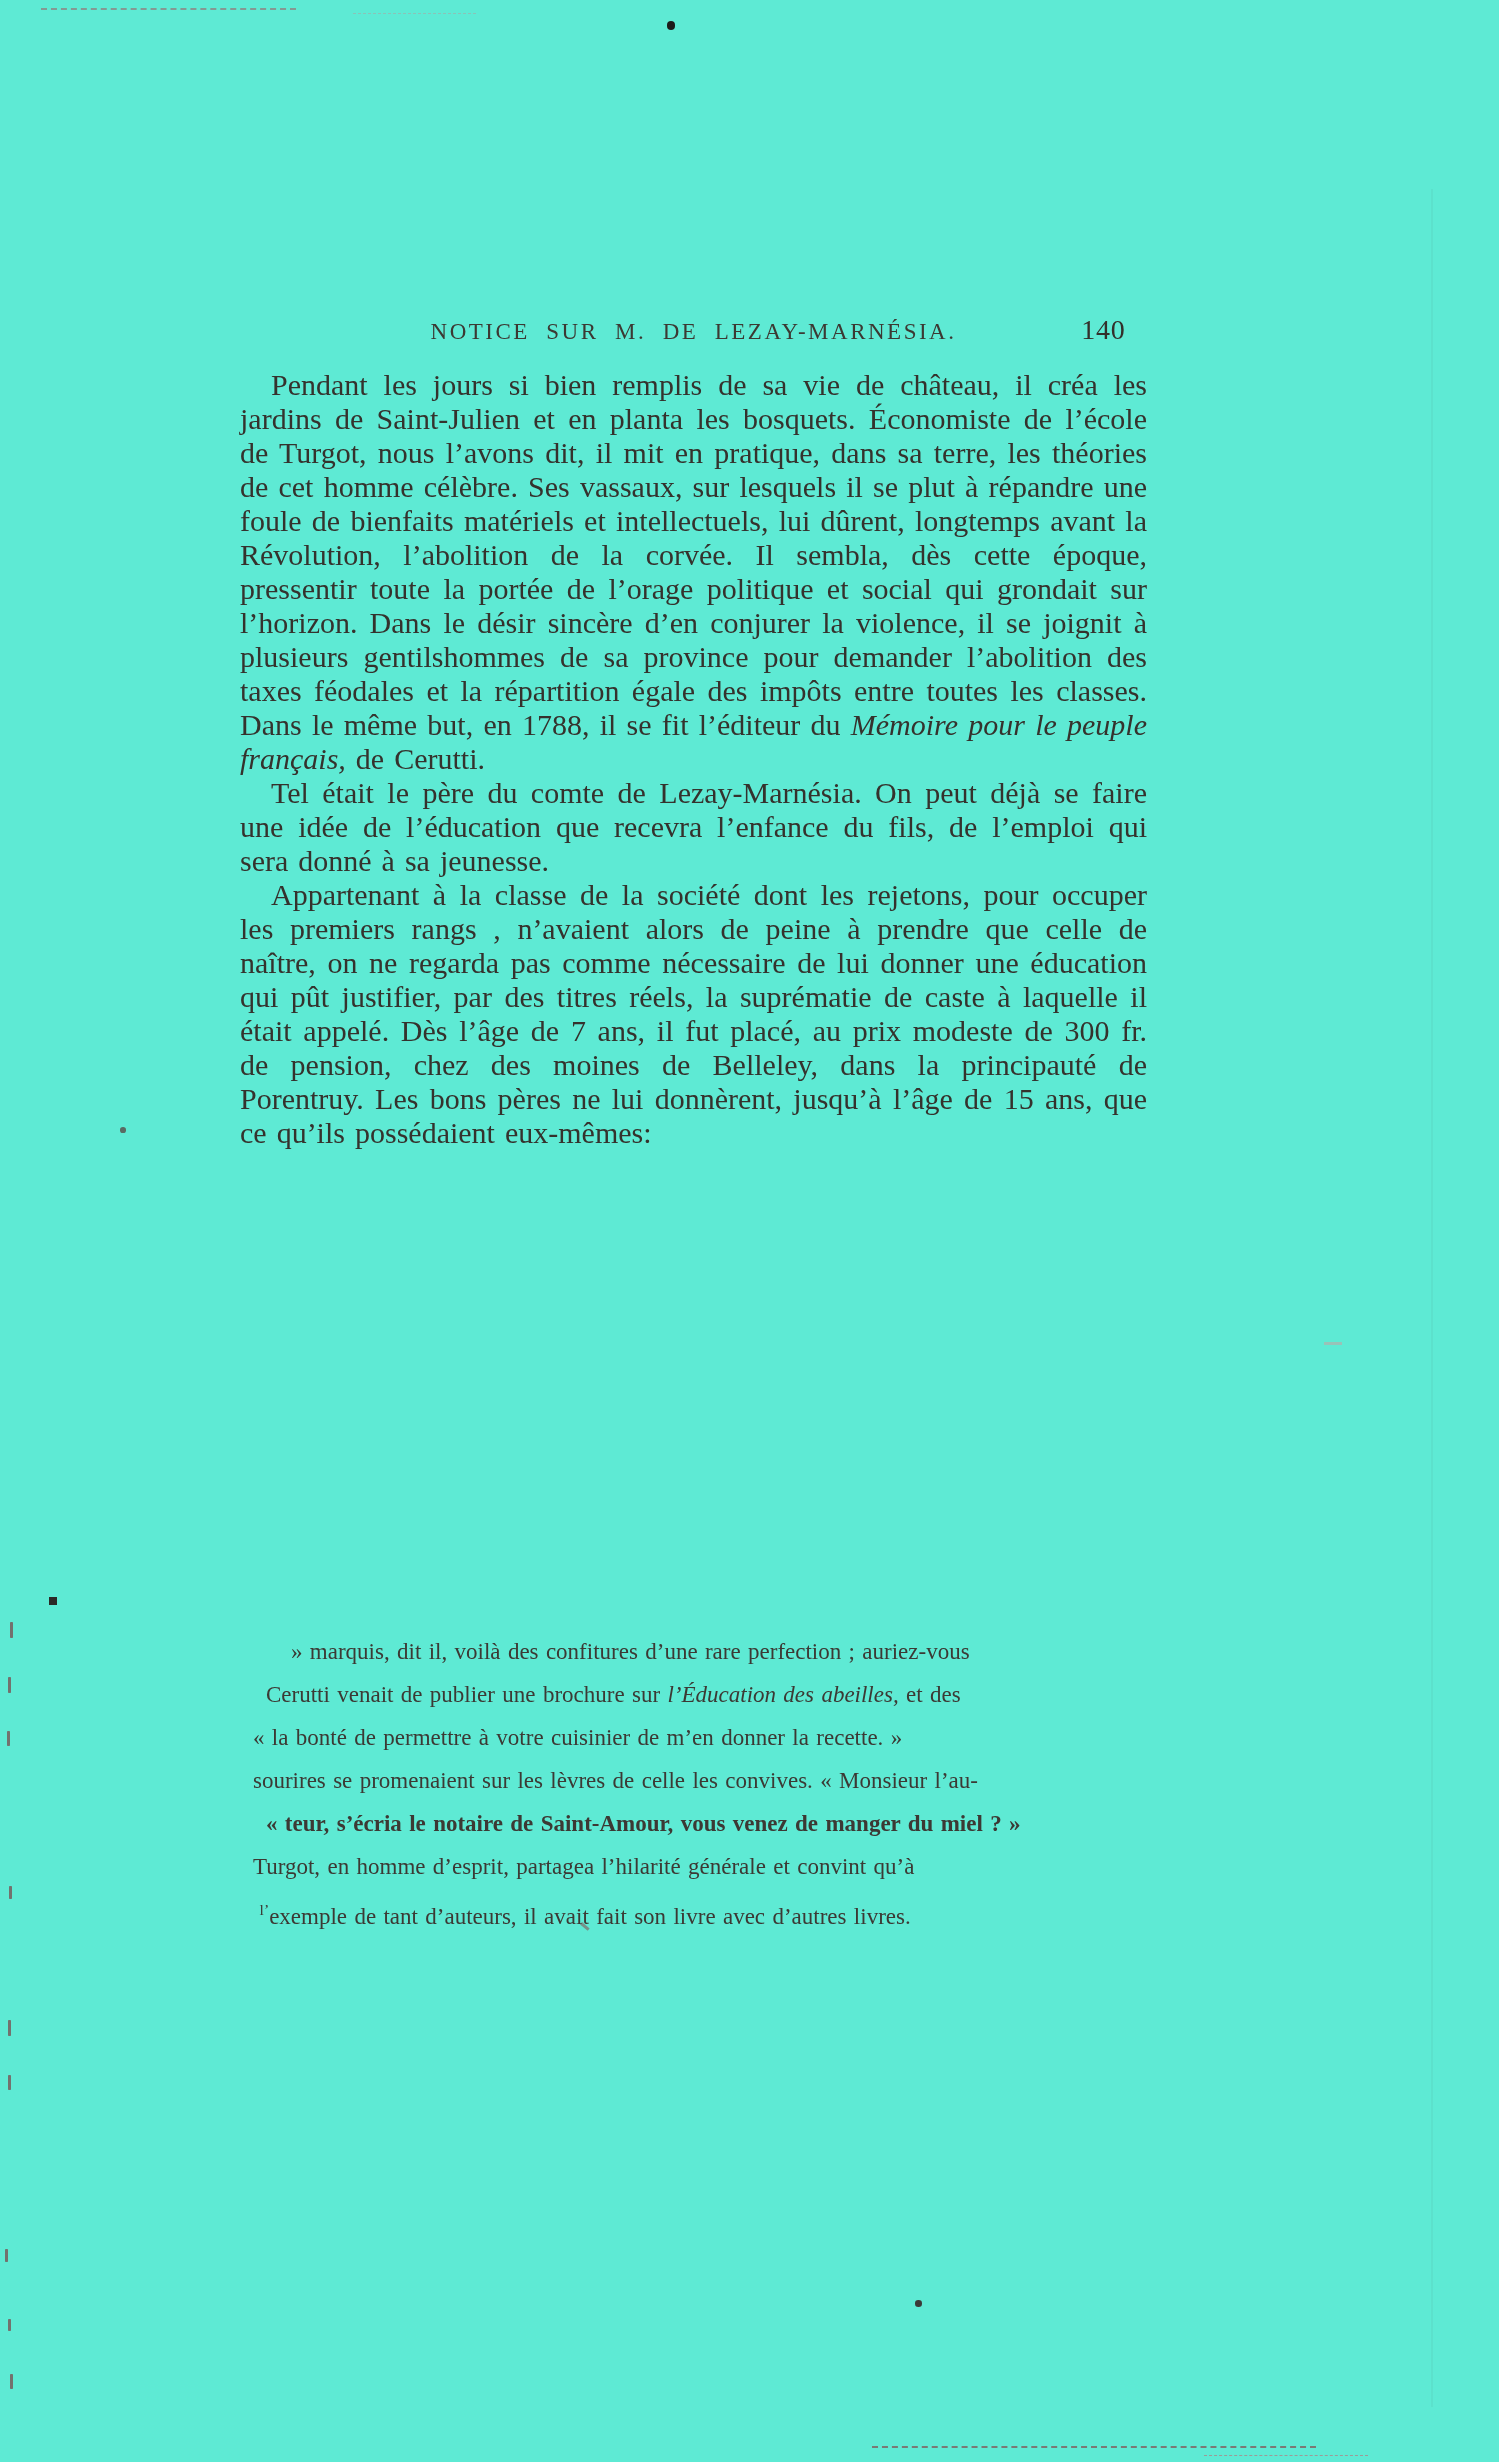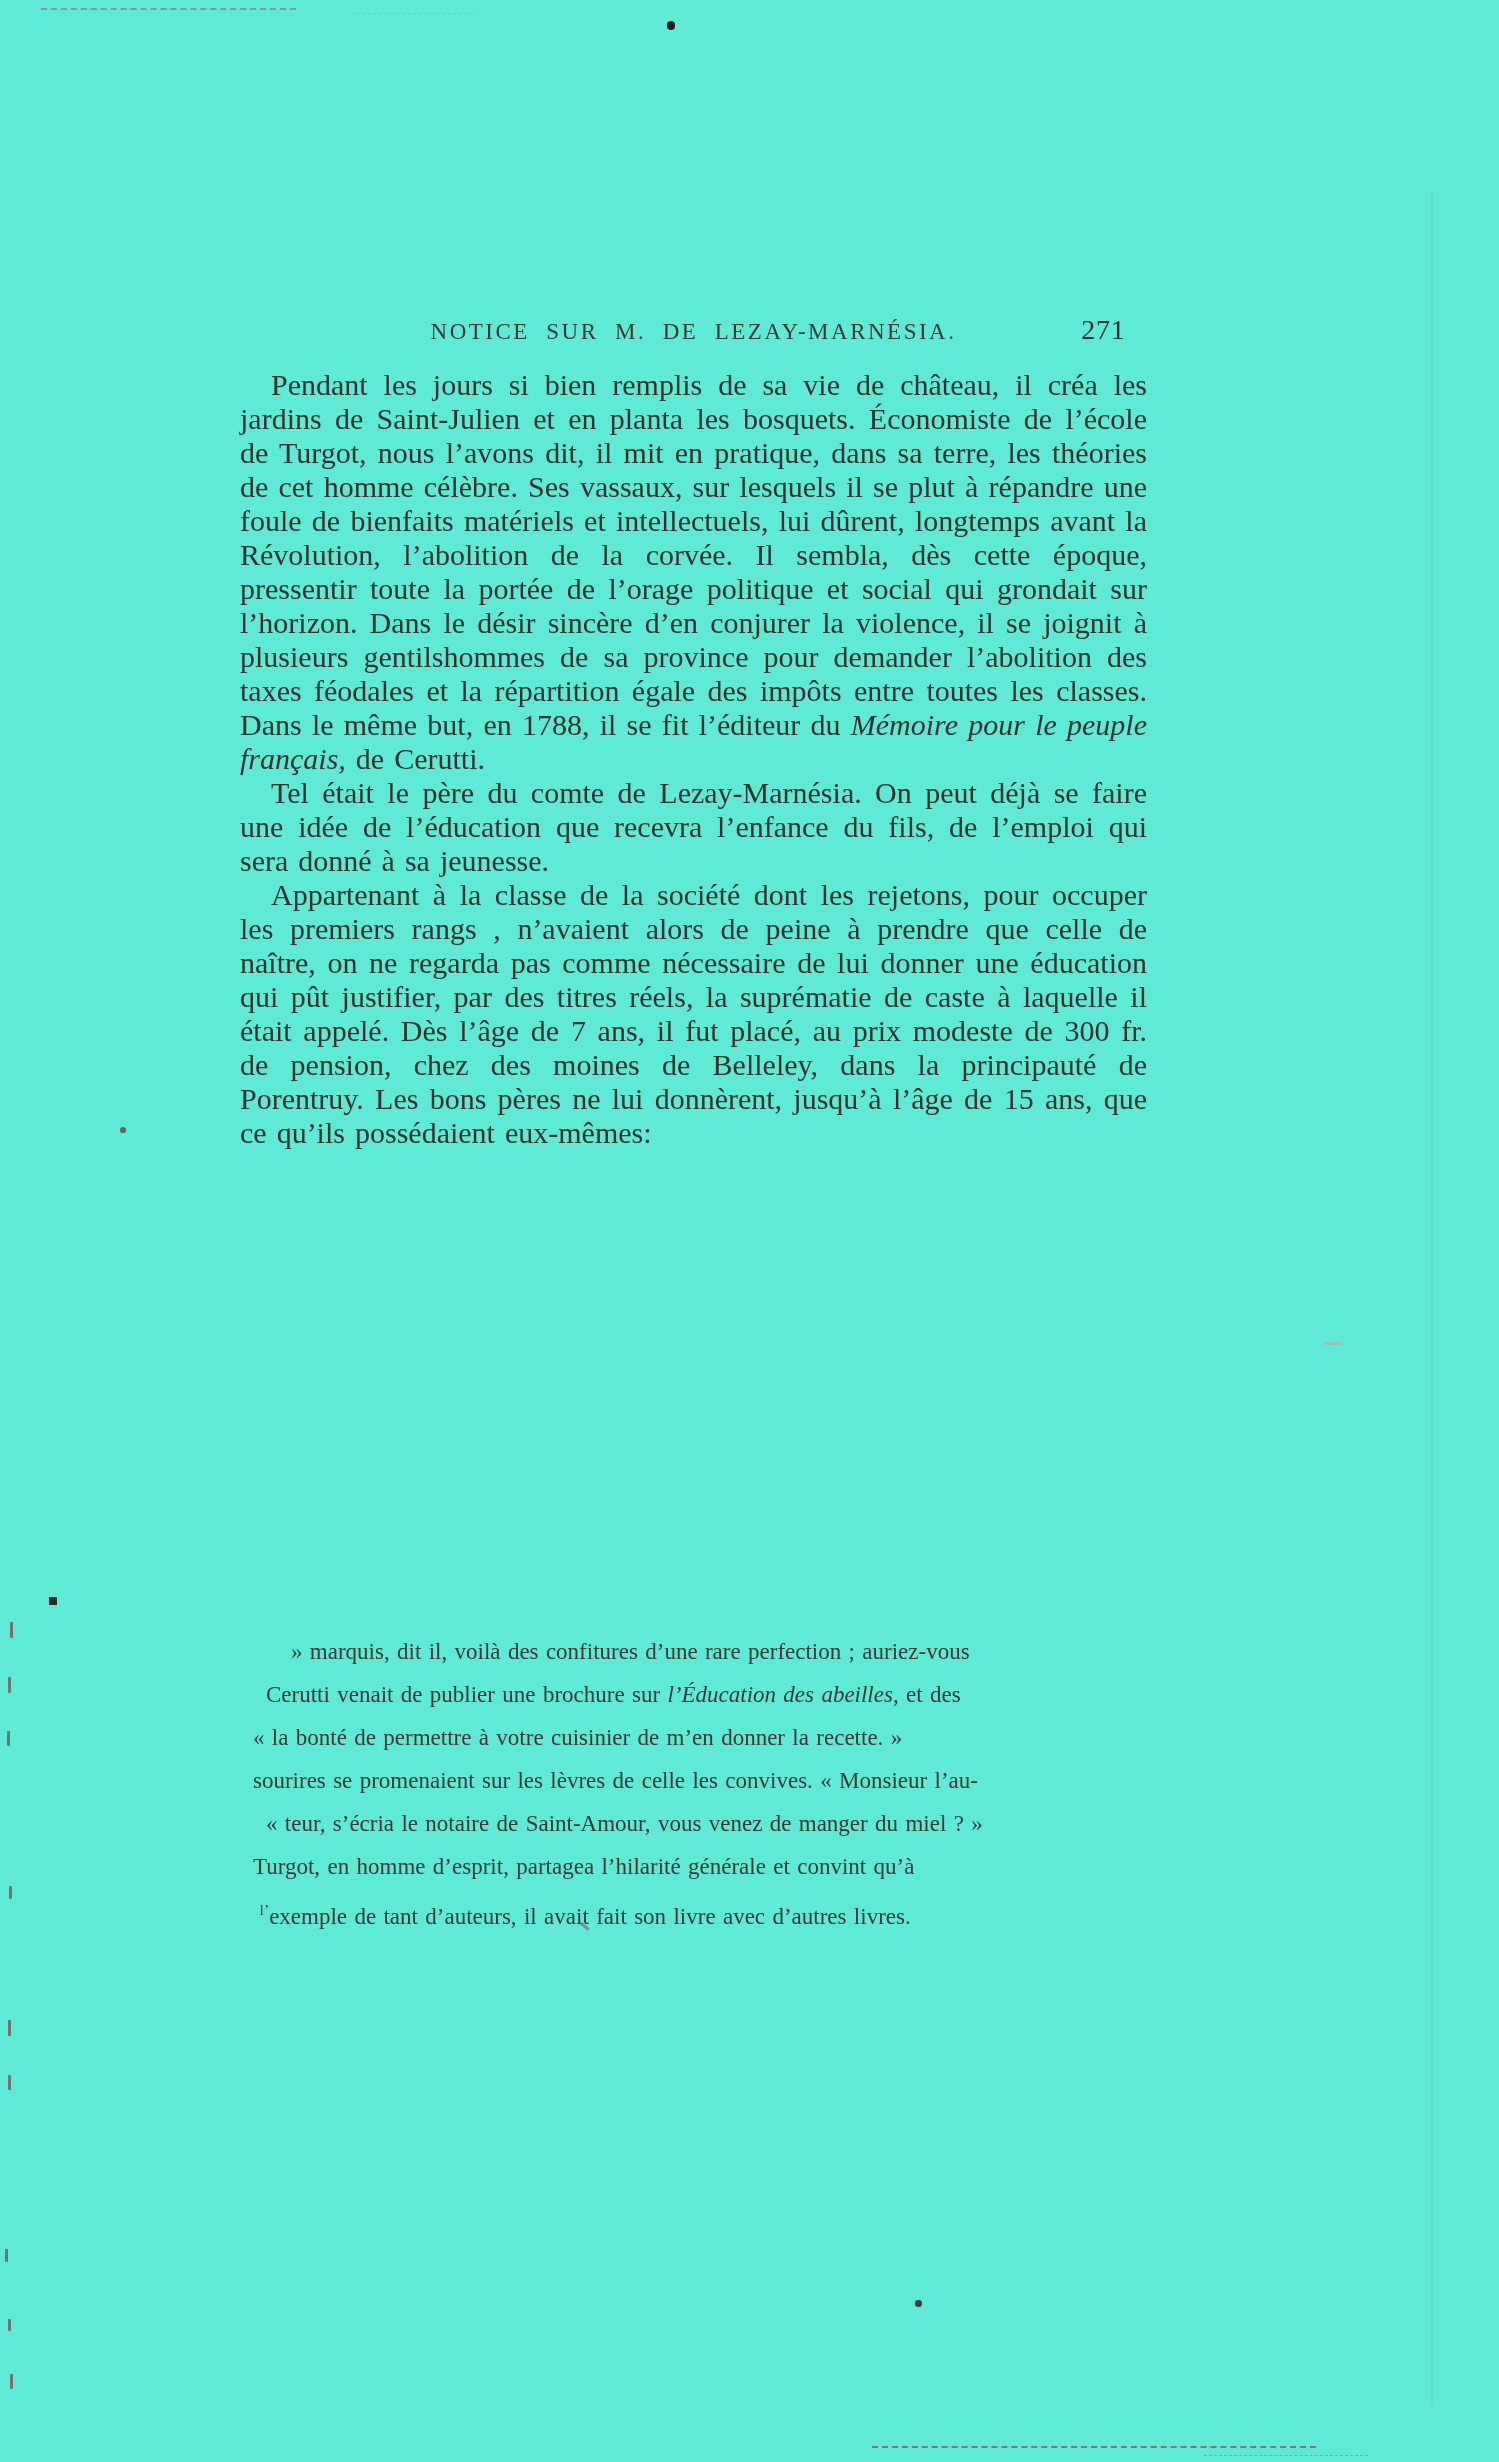--- a/index.html
+++ b/index.html
@@ -64,21 +64,21 @@
     top: 1630px;
     width: 894px;
     font-size: 23px;
     line-height: 43px;
     color: #3c3934;
     word-spacing: 1.6px;
   }
   .fn-line { white-space: nowrap; }
   .fn-line:nth-child(1) { padding-left: 38px; }
   .fn-line:nth-child(2) { padding-left: 13px; }
-  .fn-line:nth-child(5) { padding-left: 13px; }
+  .fn-line:nth-child(5) { padding-left: 13px; font-weight: bold; }
   .fn-line:nth-child(7) { padding-left: 6.6px; }
   .fn-line sup { font-size: 0.68em; vertical-align: super; }
 
   
   .artifact { position: absolute; }
   .a-dash1 { left: 41px;  top: 8.2px;  width: 255px; border-top: 2.5px dashed #8b8b88; opacity: .85; }
   .a-dash2 { left: 353px; top: 13px;  width: 123px; border-top: 1.6px dashed #a9a9a5; opacity: .6; }
   .a-dot-top { left: 667px; top: 21.4px; width: 8.2px; height: 8.2px; border-radius: 50%; background: #1d1c1a; }
   .a-square  { left: 49px; top: 1597px; width: 8.2px; height: 8.2px; background: #2b2a27; }
   .tick { position: absolute; width: 2.5px; background: #73726e; border-radius: 0.8px; }
@@ -120,21 +120,21 @@
   <div class="artifact a-dot-left"></div>
   <div class="artifact a-dot-mid"></div>
   <div class="artifact a-slash"></div>
   <div class="artifact a-dashb1"></div>
   <div class="artifact a-dashb2"></div>
   <div class="artifact a-edge"></div>
   <div class="artifact a-mark-right"></div>
 
   <div class="header">
     <span class="running-title">NOTICE SUR M. DE LEZAY-MARNÉSIA.</span>
-    <span class="page-number">271</span>
+    <span class="page-number">140</span>
   </div>
 
   <div class="body-text">
       <p><span>Pendant les jours si bien remplis de sa vie de château, il créa les jardins de Saint-Julien et en planta les bosquets. Économiste de l’école de Turgot, nous l’avons dit, il mit en pratique, dans sa terre, les théories de cet homme célèbre. Ses vassaux, sur lesquels il se plut à répandre une foule de bienfaits matériels et intellectuels, lui dûrent, longtemps avant la Révolution, l’abolition de la corvée. Il sembla, dès cette époque, pressentir toute la portée de l’orage politique et social qui grondait sur l’horizon. Dans le désir sincère d’en conjurer la violence, il se joignit à plusieurs gentilshommes de sa province pour demander l’abolition des taxes féodales et la répartition égale des impôts entre toutes les classes. Dans le même but, en 1788, il se fit l’éditeur du </span><span class="it">Mémoire pour le peuple français,</span><span> de Cerutti.</span></p>
       <p><span>Tel était le père du comte de Lezay-Marnésia. On peut déjà se faire une idée de l’éducation que recevra l’enfance du fils, de l’emploi qui sera donné à sa jeunesse.</span></p>
       <p><span>Appartenant à la classe de la société dont les rejetons, pour occuper les premiers rangs , n’avaient alors de peine à prendre que celle de naître, on ne regarda pas comme nécessaire de lui donner une éducation qui pût justifier, par des titres réels, la suprématie de caste à laquelle il était appelé. Dès l’âge de 7 ans, il fut placé, au prix modeste de 300 fr. de pension, chez des moines de Belleley, dans la principauté de Porentruy. Les bons pères ne lui donnèrent, jusqu’à l’âge de 15 ans, que ce qu’ils possédaient eux-mêmes:</span></p>
     </div>
 
   <div class="footnote">
       <div class="fn-line"><span>» marquis, dit il, voilà des confitures d’une rare perfection ; auriez-vous</span></div>

